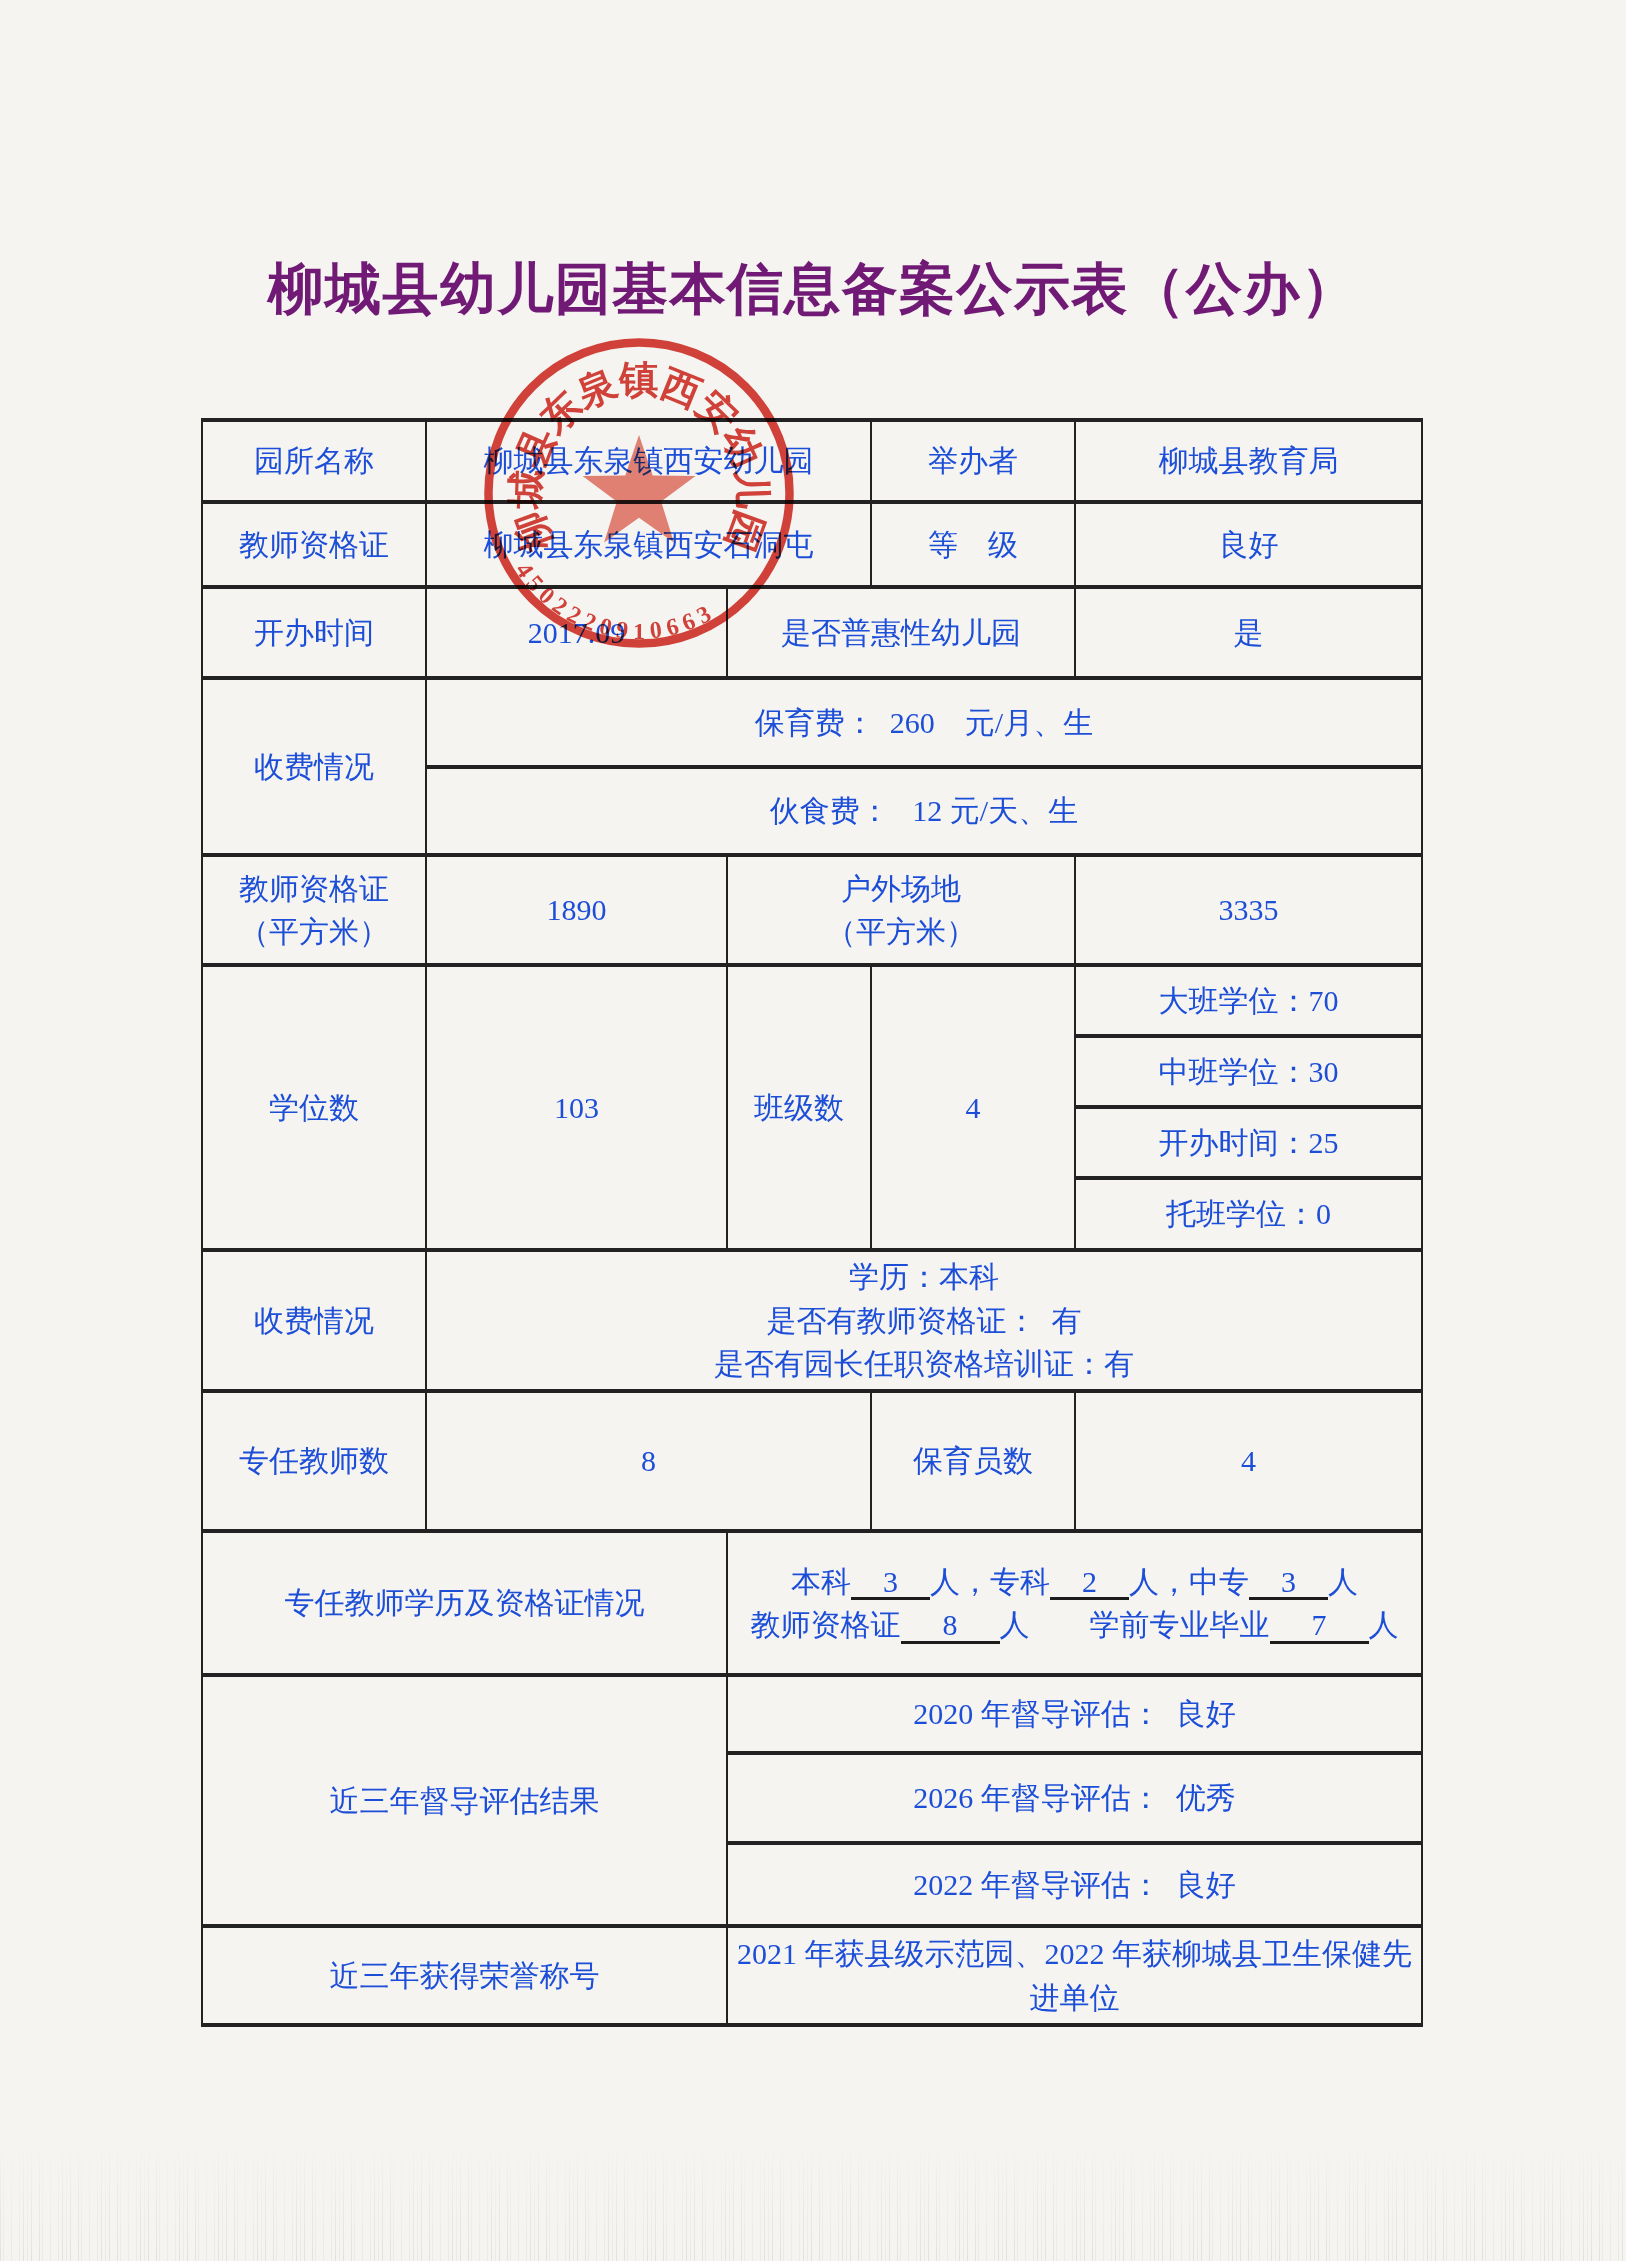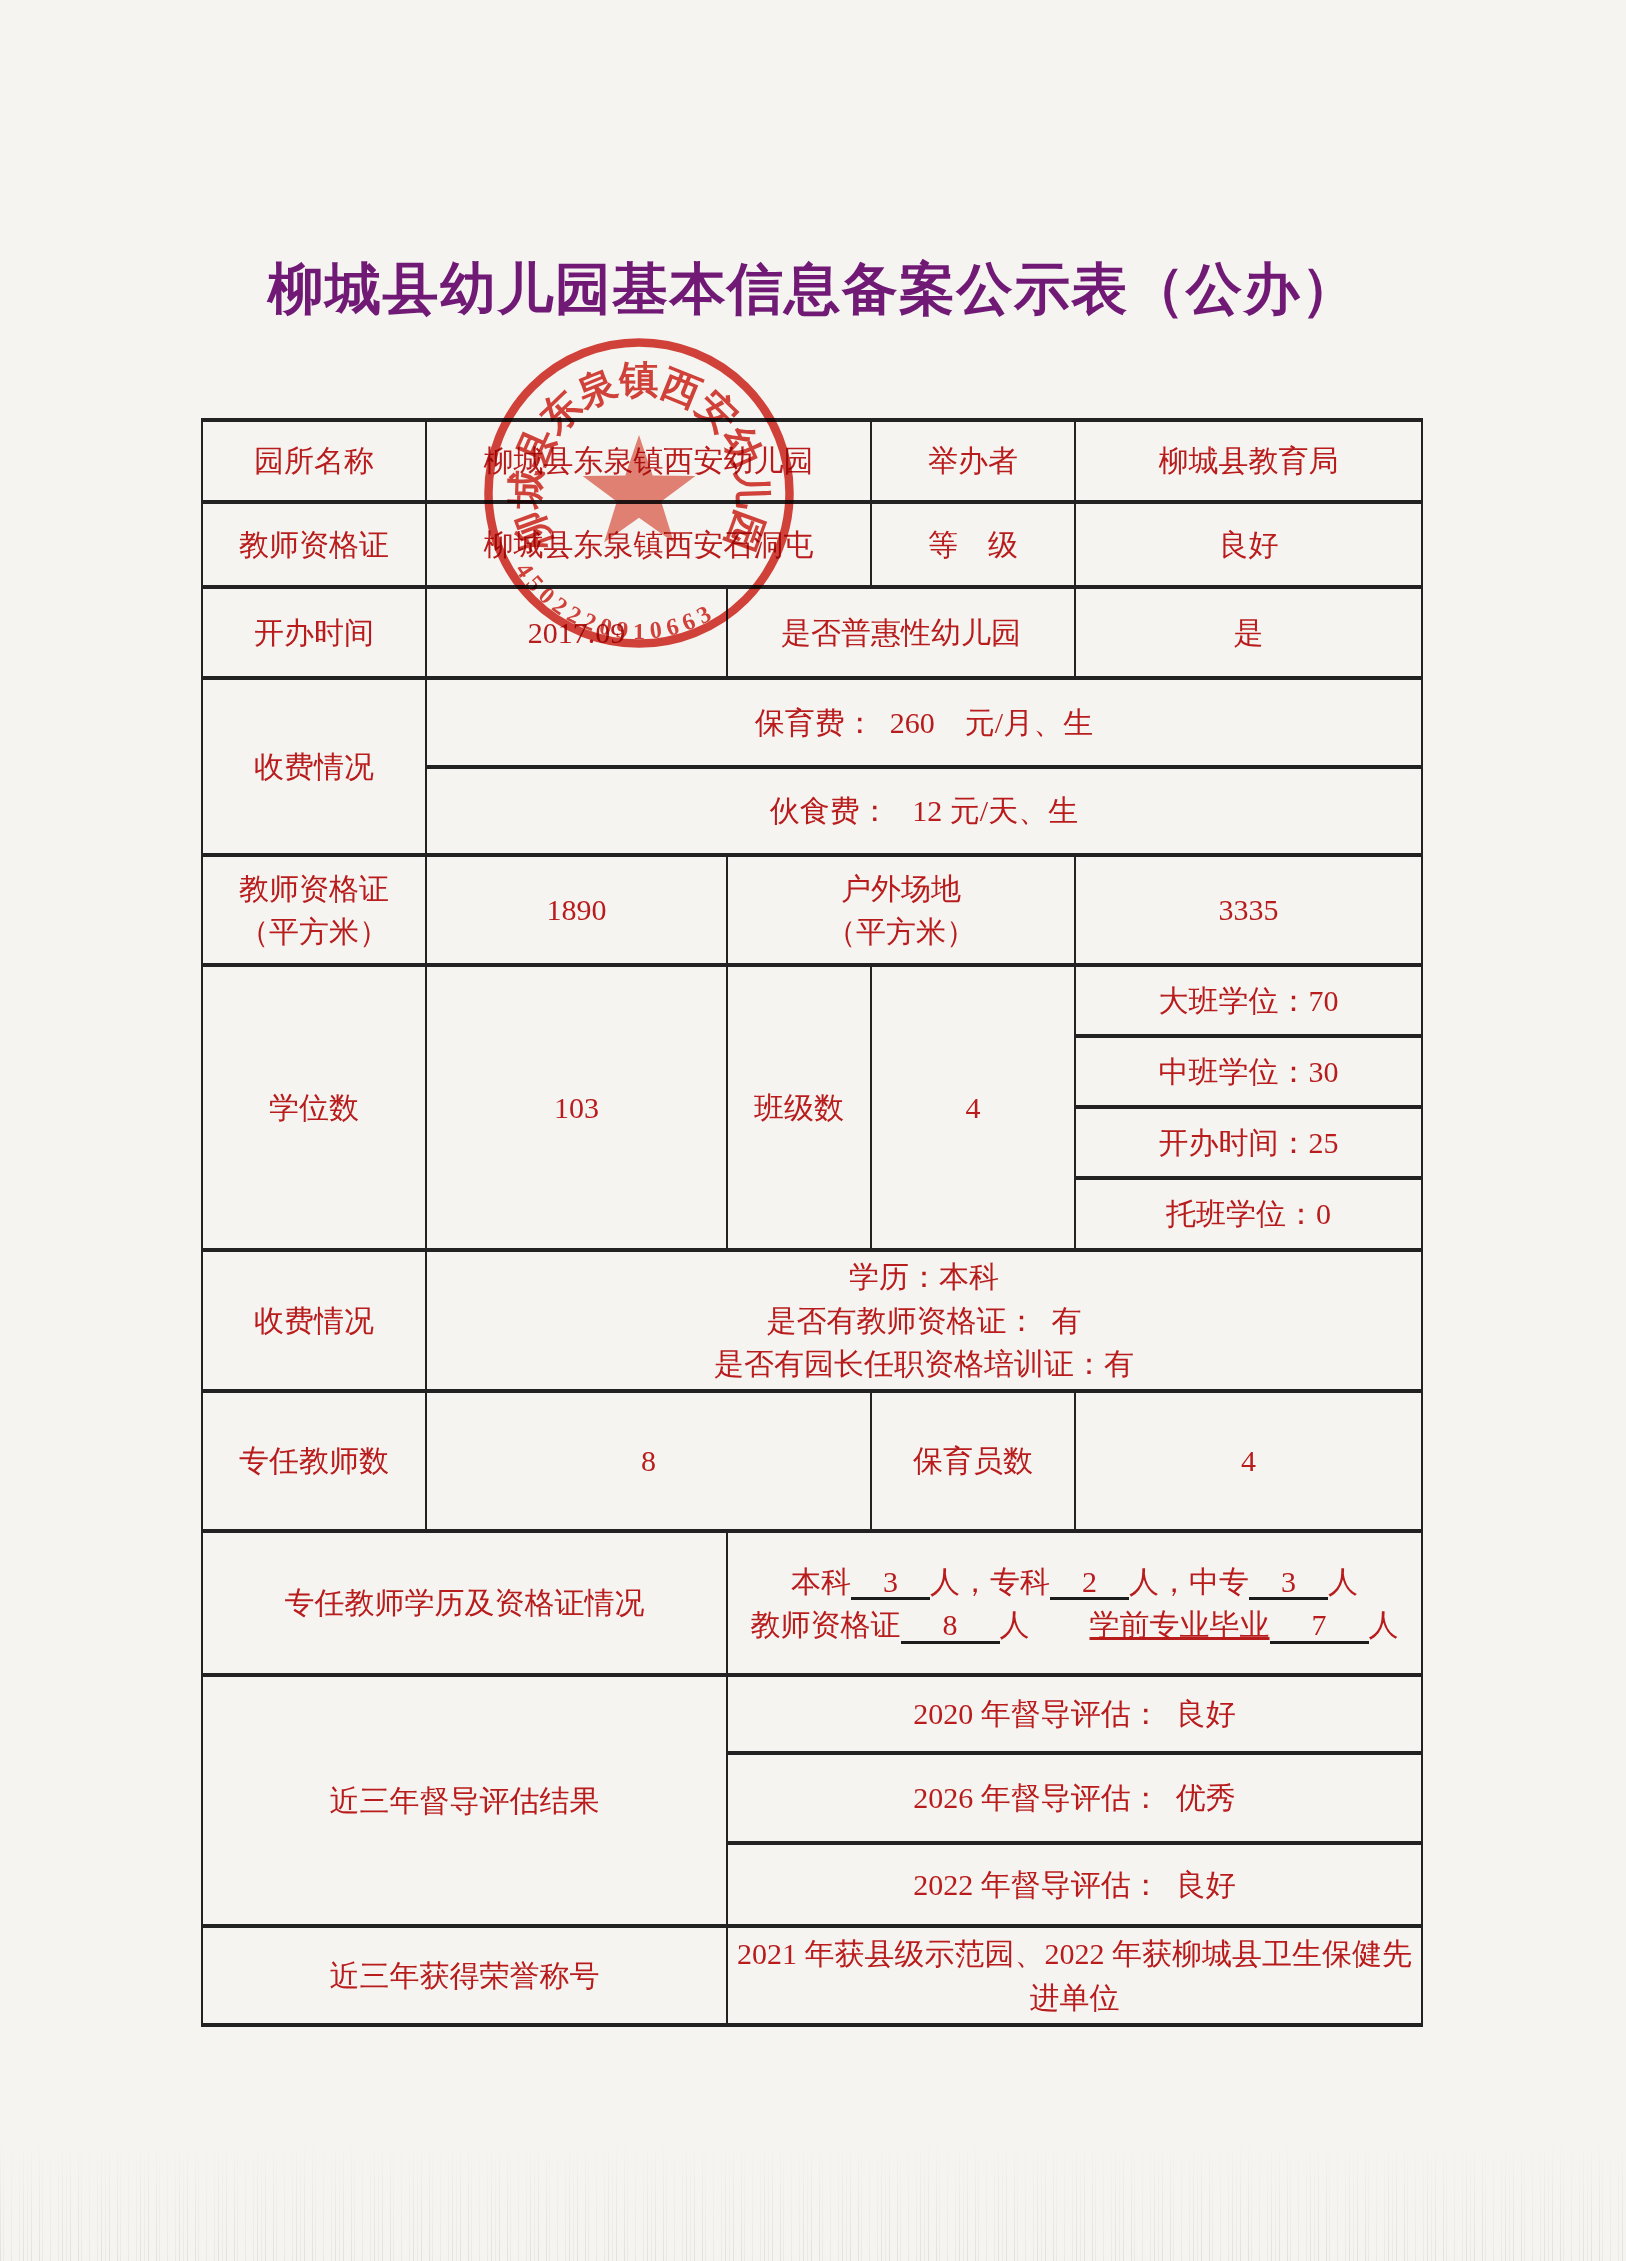--- a/index.html
+++ b/index.html
@@ -13,41 +13,41 @@
   .title{
     position:absolute;top:261px;left:0;width:100%;margin:0;
     text-align:center;
     font-family:"Liberation Sans","DejaVu Sans",sans-serif;
     font-size:56px;font-weight:bold;letter-spacing:1.4px;line-height:1;
     color:#701a75;
   }
   table.form{
     position:absolute;left:201px;top:418px;width:1219px;
     border-collapse:collapse;table-layout:fixed;
-    font-size:30px;color:#b91c1c;
+    font-size:30px;color:#1d4ed8;
   }
   table.form td{
     border:2.8px solid #222;
     border-top-width:4.2px;border-bottom-width:4.2px;
     text-align:center;vertical-align:middle;
     padding:0;line-height:1.45;
     overflow:hidden;
   }
   .pre{white-space:pre-wrap;}
   .fee-line{text-align:left;padding-left:311px;white-space:pre;}
   .sub-seat{text-align:left;padding-left:20px;white-space:nowrap;}
   .sub-label{display:inline-block;width:150px;text-align:left;}
   .principal-details{text-align:left;padding-left:21px;line-height:1.58;white-space:pre-wrap;}
   .quals{text-align:left;padding-left:27px;line-height:1.8;}
   .blank{
     display:inline-block;min-width:79px;text-align:center;
     border-bottom:3.5px solid #1c1c1c;line-height:1.05;
   }
   .blank.w{min-width:99px;}
-  .gap-left{margin-left:60px;text-decoration:underline;}
+  .gap-left{margin-left:60px;}
   .eval-line{text-align:left;padding-left:22.6px;white-space:pre;}
   .honors-cell{padding:0 32px;line-height:1.6;}
   .seal{
     position:absolute;left:480px;top:334px;width:318px;height:318px;
     opacity:.87;mix-blend-mode:multiply;pointer-events:none;
   }
   .seal text{font-family:"Liberation Serif","DejaVu Serif",serif;}
   .scan-noise{
     position:absolute;left:0;bottom:0;width:100%;height:120px;
     background:repeating-linear-gradient(90deg,

